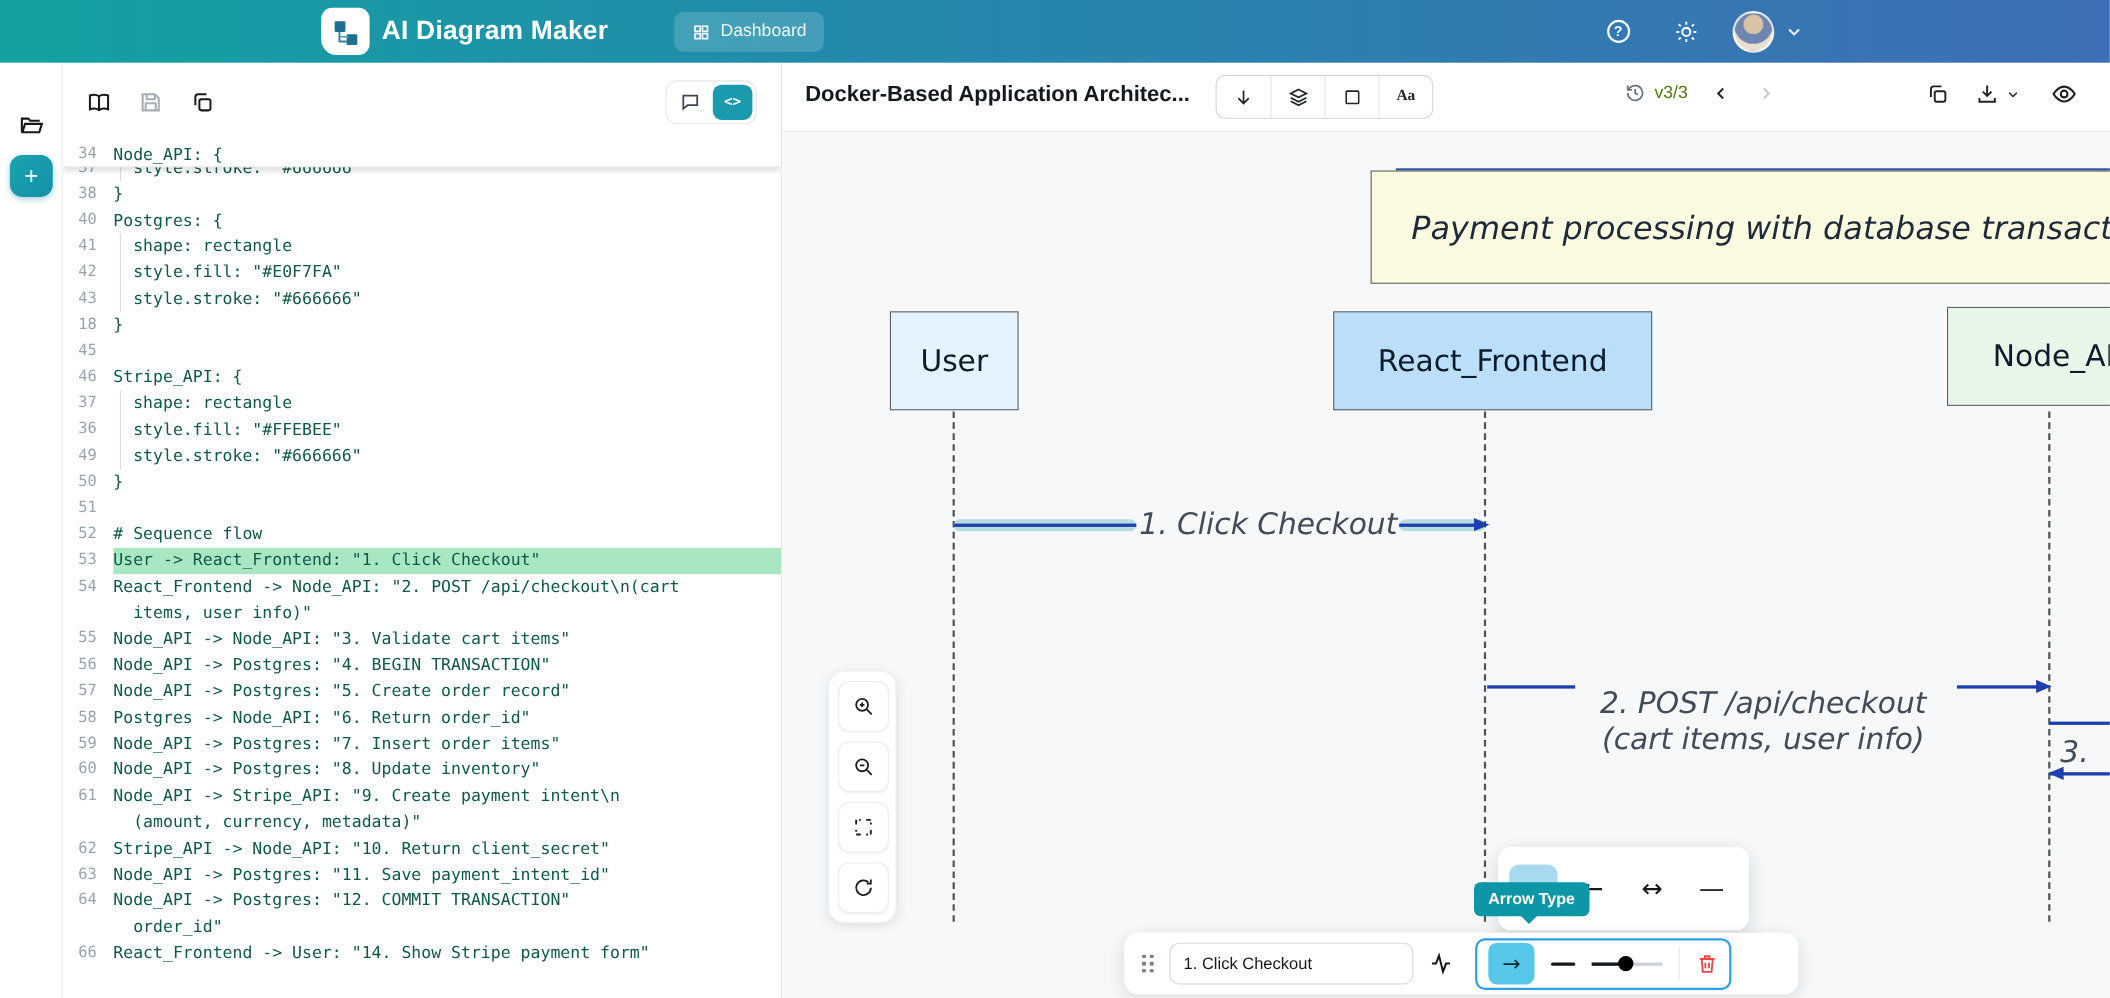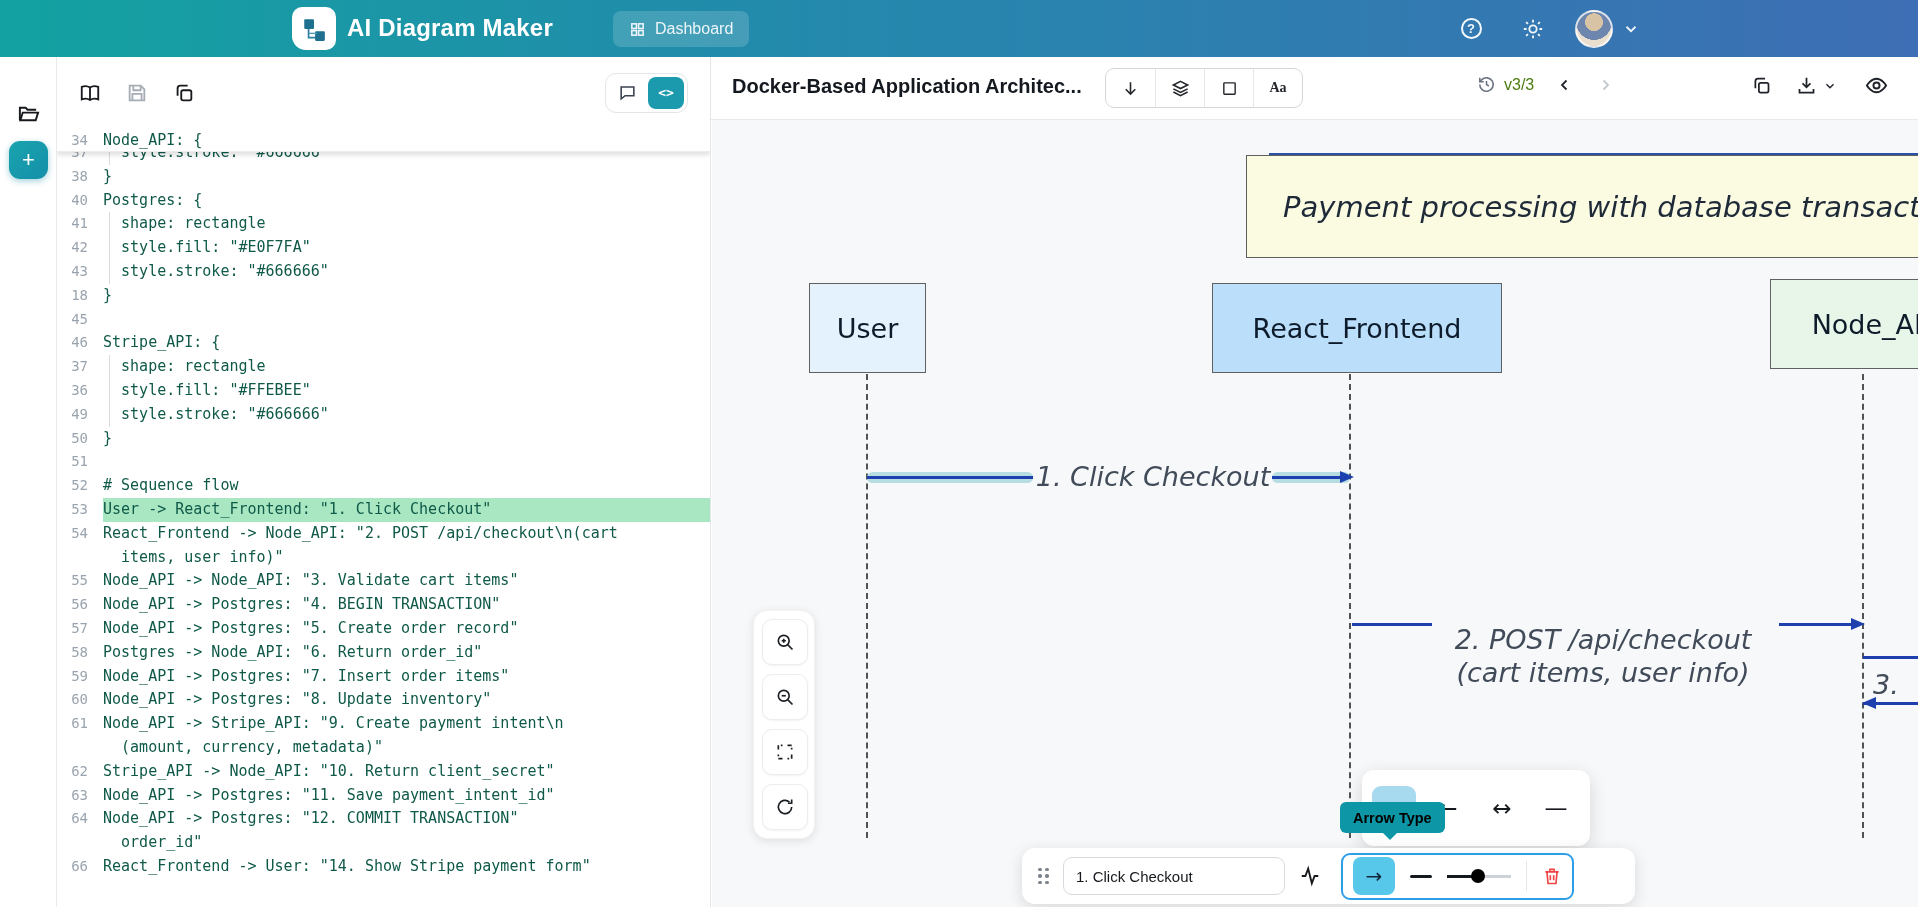--- a/index.html
+++ b/index.html
@@ -101,21 +101,21 @@
     color:#1b1e23; margin-bottom:9px; }
   .z-btn:last-child { margin-bottom:0; }
 
   
   .arrow-popup { left:650px; top:650px; width:228px; height:76px; background:#fff; border-radius:12px;
     box-shadow:0 5px 18px rgba(0,0,0,.14); display:flex; align-items:center; padding:0 10px; gap:10px; z-index:4; }
   .pop-item { width:44px; height:44px; border-radius:9px; display:flex; align-items:center; justify-content:center;
     font-size:23px; color:#15181d; font-family:"DejaVu Sans",sans-serif; }
   .pop-item.sel { background:#a7daee; }
   .tooltip { left:628px; top:682px; height:31px; padding:0 13px; background:#0d96a5; border-radius:6px;
-    color:#000000; font-size:14.5px; font-weight:bold; display:flex; align-items:center; z-index:6; }
+    color:#ffffff; font-size:14.5px; font-weight:bold; display:flex; align-items:center; z-index:6; }
   .tooltip::after { content:""; position:absolute; left:42px; top:30px; border:8px solid transparent; border-top-color:#0d96a5; }
 
   
   .bottom-bar { left:310px; top:728px; width:613px; height:56px; background:#fff; border-radius:13px;
     box-shadow:0 4px 16px rgba(0,0,0,.13); display:flex; align-items:center; padding:0 16px; gap:14px; z-index:5; }
   .drag-dots { display:grid; grid-template-columns:4px 4px; grid-gap:3px; }
   .drag-dots i { width:3.5px; height:3.5px; border-radius:50%; background:#7c838c; }
   .lbl-input { width:222px; height:38px; border:1.5px solid #d6dade; border-radius:9px; padding:0 12px;
     font-size:15px; color:#15181d; font-family:"Liberation Sans",sans-serif; outline:none; }
   .grp { display:flex; align-items:center; gap:15px; border:2px solid #2d9fe8; border-radius:9px;

